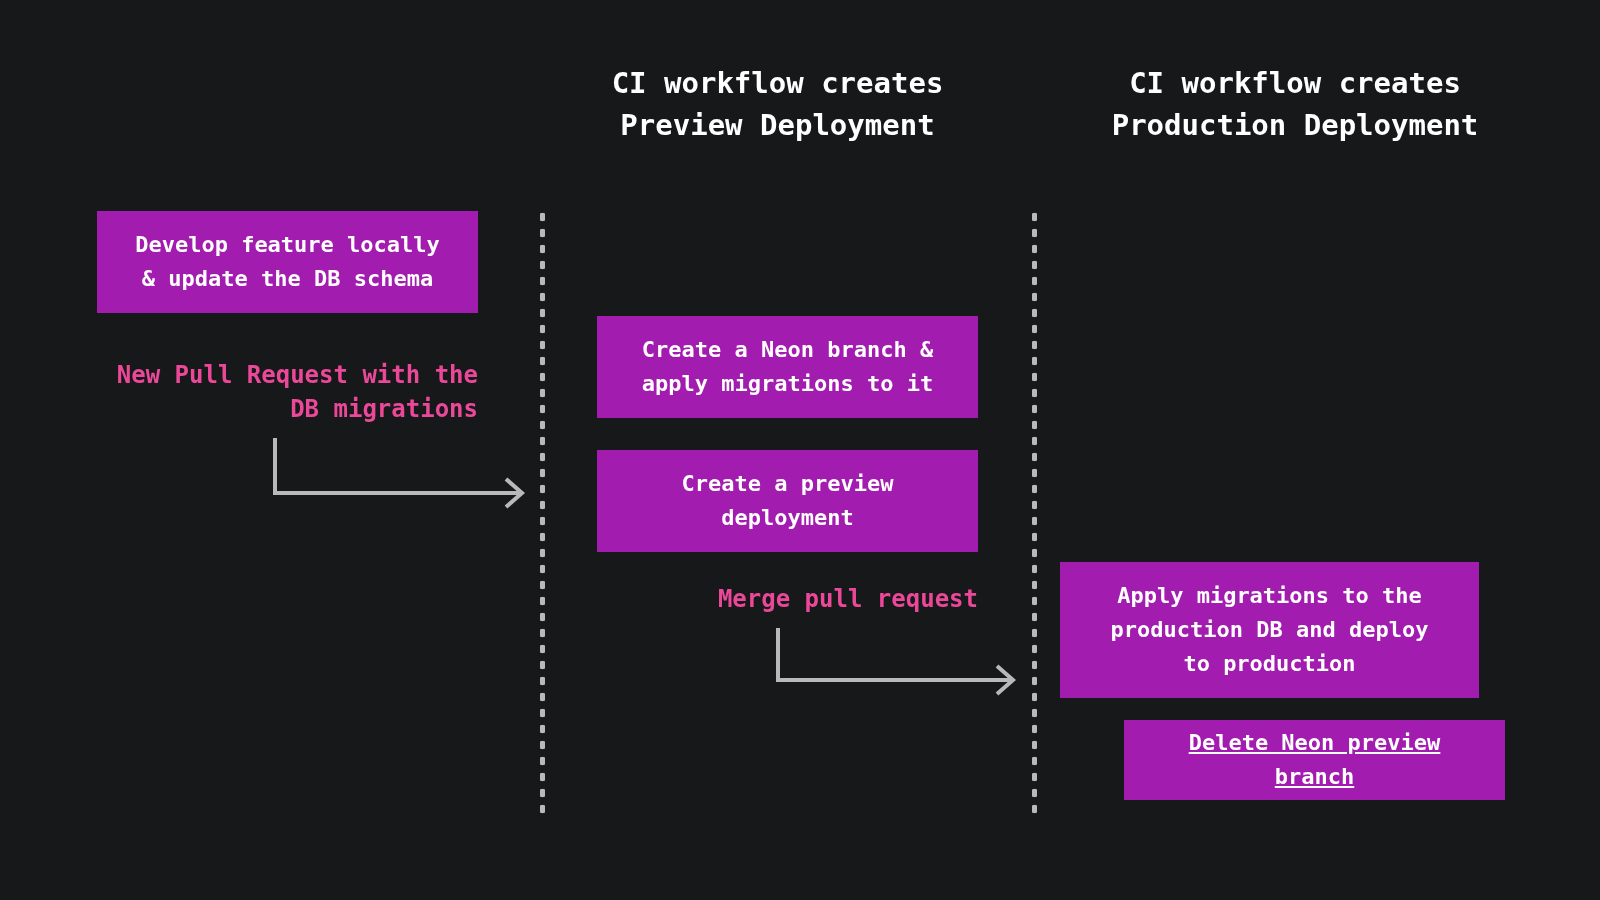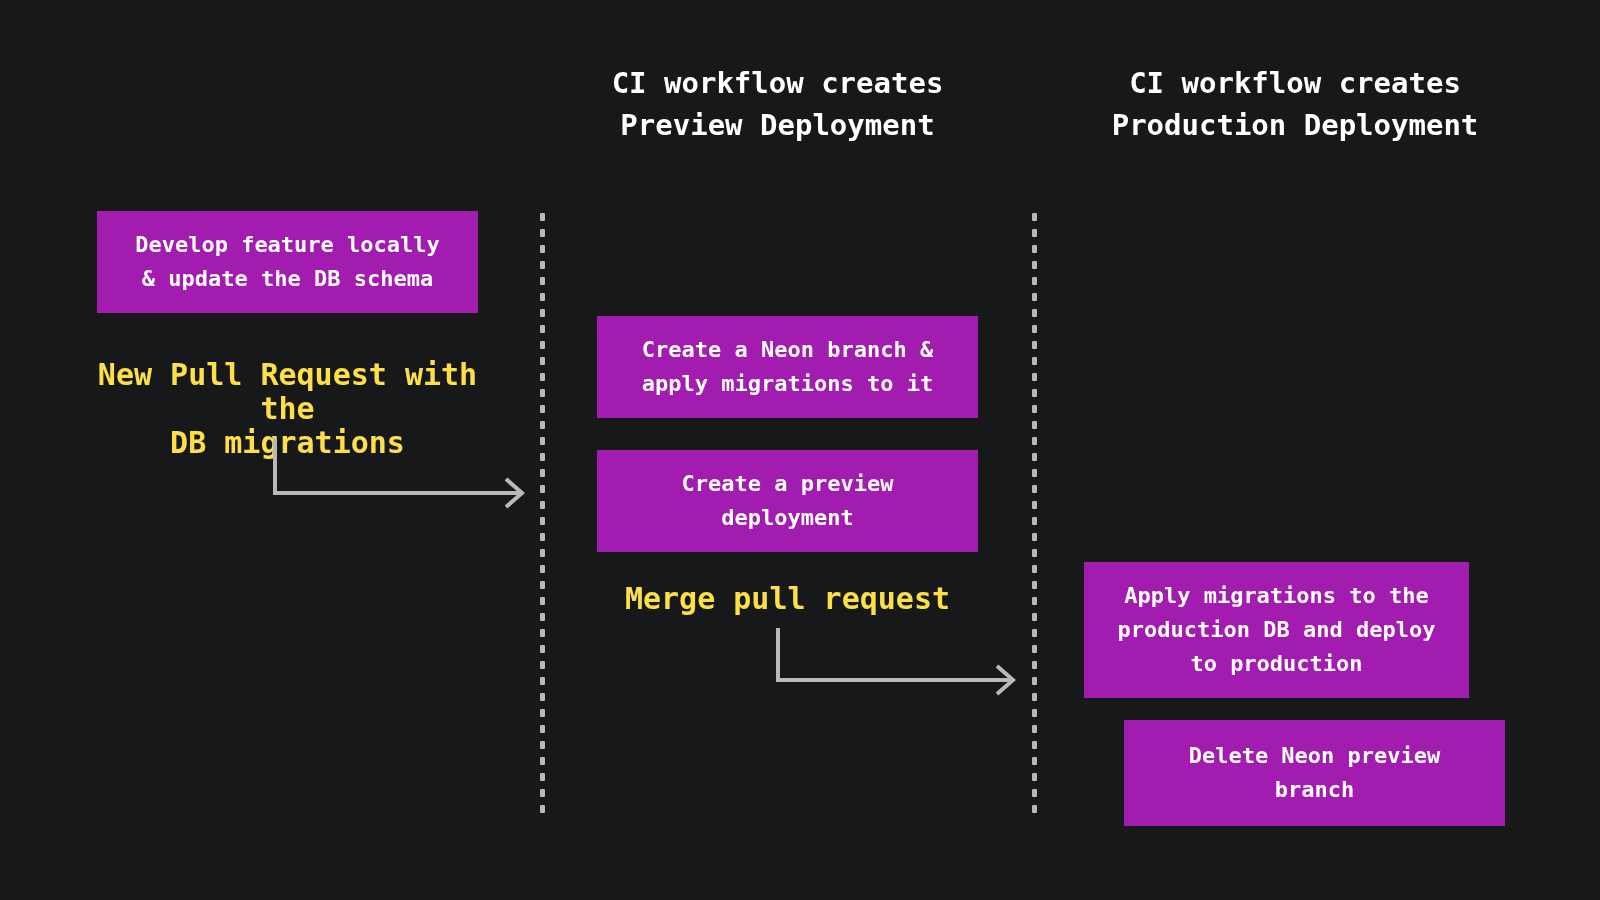--- a/index.html
+++ b/index.html
@@ -44,31 +44,31 @@
     align-items: center;
     justify-content: center;
     box-sizing: border-box;
     padding: 6px 10px;
     white-space: pre-line;
   }
 
   #box-develop  { left: 97px;   top: 211px; width: 381px;  height: 102px; }
   #box-neon     { left: 597px;  top: 316px; width: 381px;  height: 102px; }
   #box-preview  { left: 597px;  top: 450px; width: 381px;  height: 102px; }
-  #box-apply    { left: 1084px; top: 562px; width: 385px;  height: 136px; }
-  #box-delete   { left: 1124px; top: 720px; width: 381px;  height: 106px; }
+  #box-apply    { left: 1060px; top: 562px; width: 419px;  height: 136px; }
+  #box-delete   { left: 1124px; top: 720px; width: 381px;  height: 80px; text-decoration: underline; }
 
   
   .edge-label {
     position: absolute;
-    color: #fde047;
-    font-size: 30px;
+    color: #ec4899;
+    font-size: 24px;
     font-weight: bold;
     line-height: 34px;
-    text-align: center;
+    text-align: right;
     white-space: pre-line;
   }
   #label-pr    { left: 97px;  top: 358px; width: 381px; }
   #label-merge { left: 597px; top: 582px; width: 381px; }
 
   
   .divider {
     position: absolute;
     width: 5px;
     top: 209px;

